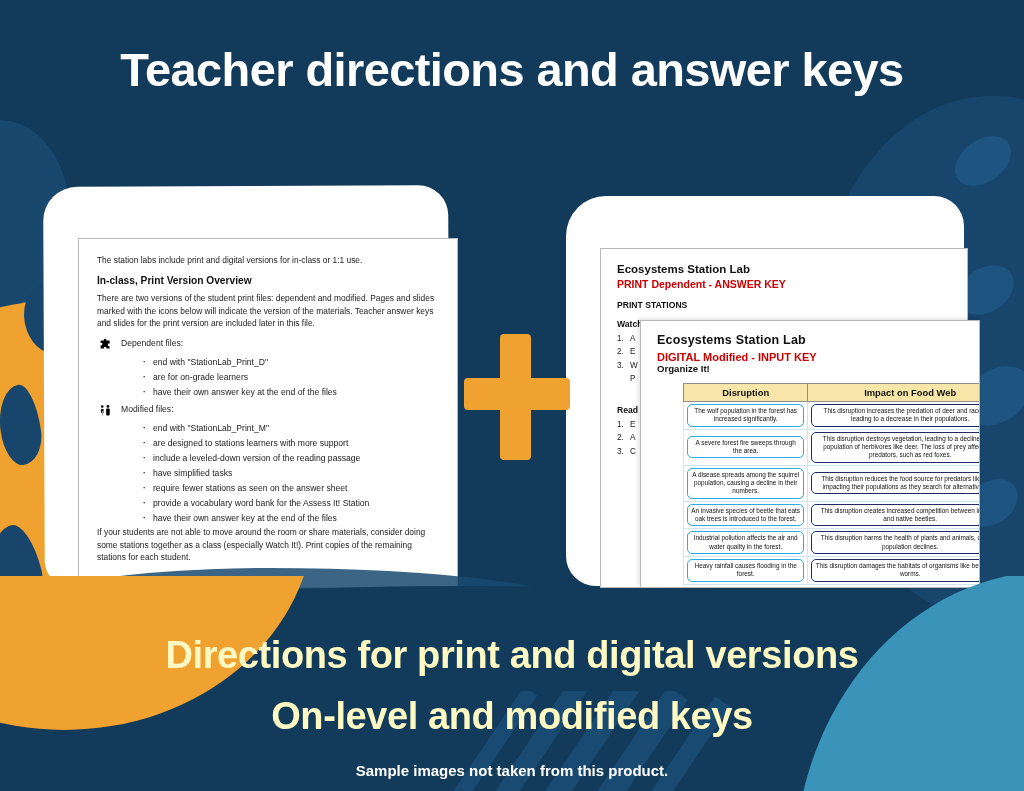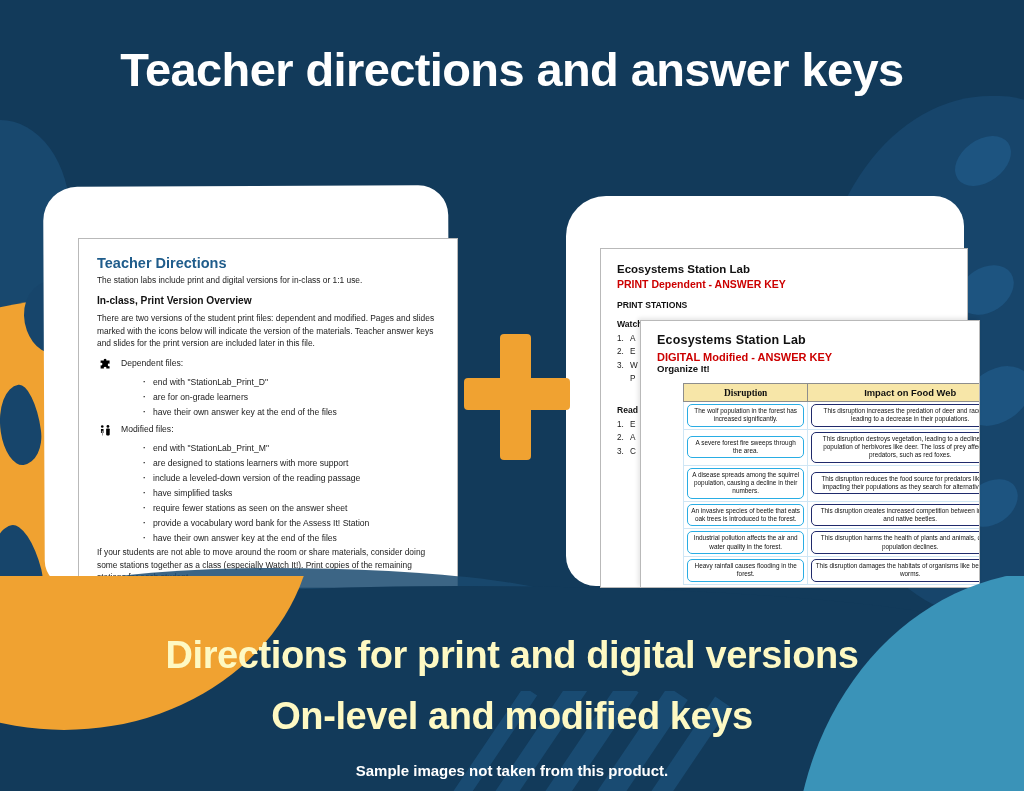--- a/index.html
+++ b/index.html
@@ -219,21 +219,21 @@
   .tbl { margin-top: 9px; margin-left: 26px; border-collapse: collapse; width: 330px; }
   .tbl th {
     background: #f7e6a8;
     border: 1px solid #8d8d8d;
     font-size: 9.4px;
     font-weight: bold;
     color: #111;
     padding: 3px 2px;
     text-align: center;
   }
-  .tbl th.c1 { width: 124px; font-family: Liberation Serif, serif; }
+  .tbl th.c1 { width: 124px; }
   .tbl td { border: 1px solid #cfe6f5; padding: 2px 3px; vertical-align: middle; }
   .cellbox {
     border: 1.6px solid #29ade4;
     border-radius: 5px;
     font-size: 6.4px;
     color: #111;
     text-align: center;
     line-height: 1.3;
     padding: 2px 3px;
     background: #fff;
@@ -262,21 +262,20 @@
   <div class="leaf l3"></div>
   <div class="leaf l4"></div>
   <div class="leaf l5"></div>
 </div>
 
 <div class="heading-top">Teacher directions and answer keys</div>
 
 <div class="blob-card blob-left"></div>
 
 <div class="doc doc-left">
-  <div class="h-blue">Teacher Directions</div>
   <div class="body-sm">The station labs include print and digital versions for in-class or 1:1 use.</div>
   <div class="h-bold">In-class, Print Version Overview</div>
   <div class="para">There are two versions of the student print files:  dependent and modified. Pages and  slides marked with the icons below will indicate the version of the materials. Teacher answer keys and slides for the print version are included later in this file.</div>
 
   <div class="grp">
     <span class="ico">
       <svg width="13" height="13" viewBox="0 0 16 16">
           <path fill="#000" d="M2 3h4a1.6 1.6 0 113 0h4v4a1.6 1.6 0 100 3v3H9a1.6 1.6 0 10-3 0H2v-4a1.6 1.6 0 100-3z"></path>
         </svg>
     </span>
@@ -333,21 +332,21 @@
   <div class="h-sect" style="margin-top:20px">Read It!</div>
   <ol class="nl">
     <li><span class="n">1.</span><span>E</span></li>
     <li><span class="n">2.</span><span>A</span></li>
     <li><span class="n">3.</span><span>C</span></li>
   </ol>
 </div>
 
 <div class="doc doc-right-digital">
   <div class="h-key2">Ecosystems Station Lab</div>
-  <div class="h-red2">DIGITAL Modified - ANSWER KEY</div>
+  <div class="h-red2">DIGITAL Modified - INPUT KEY</div>
   <div class="h-org">Organize It!</div>
 
   <table class="tbl">
     <thead>
       <tr>
         <th class="c1">Disruption</th>
         <th>Impact on Food Web</th>
       </tr>
     </thead>
     <tbody>

